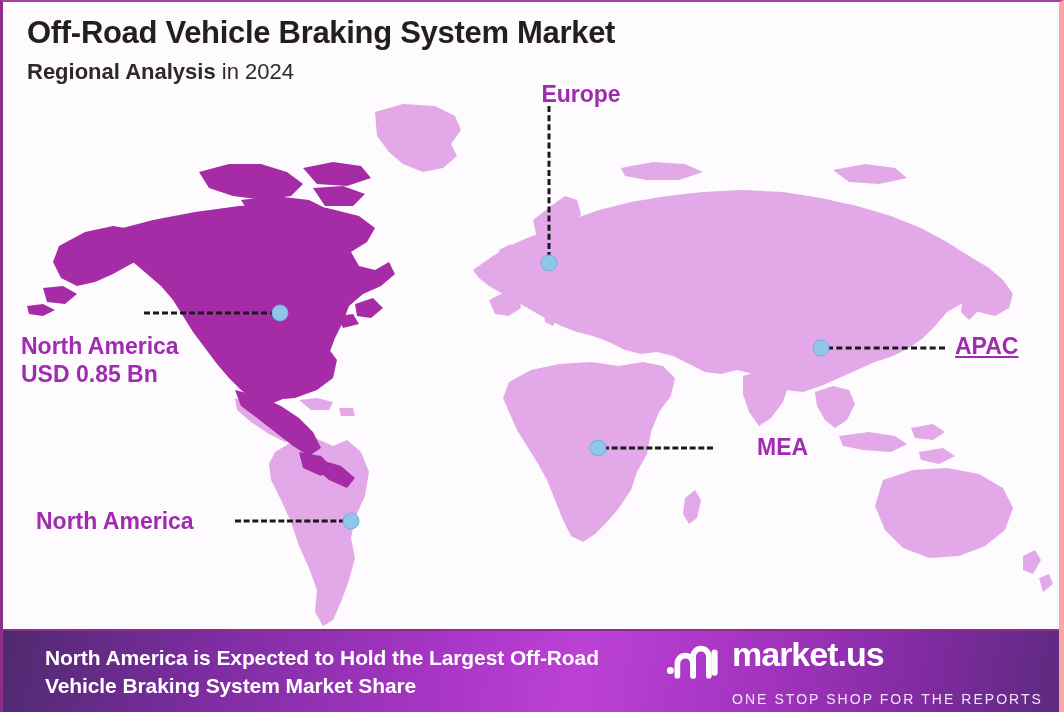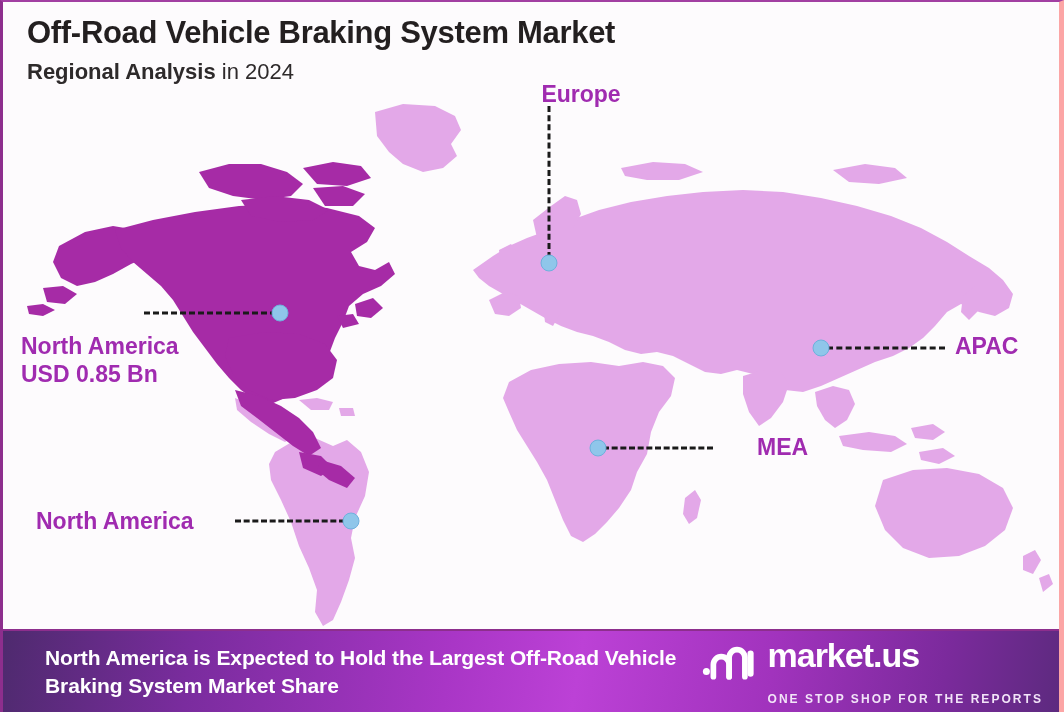--- a/index.html
+++ b/index.html
@@ -71,21 +71,21 @@
     letter-spacing:-0.1px; max-width:700px;
   }
   #brand { display:flex; align-items:flex-start; gap:10px; }
   #brand-mark { width:56px; height:46px; flex:0 0 auto; }
   #brand-text { display:flex; flex-direction:column; }
   #brand-name {
     color:#ffffff; font-size:34px; font-weight:bold; line-height:1;
     letter-spacing:-1px;
   }
   #brand-tagline {
-    color:#f2e4f8; font-size:12px; font-weight:bold;
+    color:#f2e4f8; font-size:14px; font-weight:normal;
     letter-spacing:2.05px; margin-top:20px; white-space:nowrap;
   }
 </style>
 </head>
 <body>
 
 <div id="infographic">
 
   <div id="header">
     <div id="title">Off-Road Vehicle Braking System Market</div>
@@ -176,21 +176,21 @@
     </div>
 
     <div class="dash-v" style="left:546px; top:104px; height:152px;"></div>
     <div class="marker" style="left:546px; top:261px;"></div>
     <div class="region-label lbl-center" style="left:578px; top:78px;">
       <span>Europe</span>
     </div>
 
     <div class="dash-h" style="left:824px; top:346px; width:118px;"></div>
     <div class="marker" style="left:818px; top:346px;"></div>
-    <div class="region-label" style="left:952px; top:330px;">
+    <div class="region-label" style="left:952px; top:330px;text-decoration:underline;">
       <span>APAC</span>
     </div>
 
     <div class="dash-h" style="left:600px; top:446px; width:110px;"></div>
     <div class="marker" style="left:595px; top:446px;"></div>
     <div class="region-label" style="left:722px; top:431px;margin-left:32px;">
       <span>MEA</span>
     </div>
 
     <div class="dash-h" style="left:232px; top:519px; width:110px;"></div>

